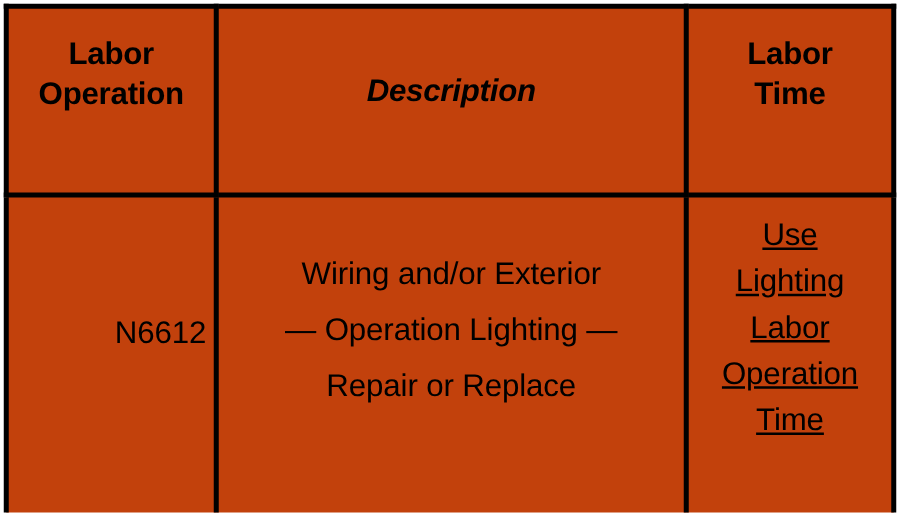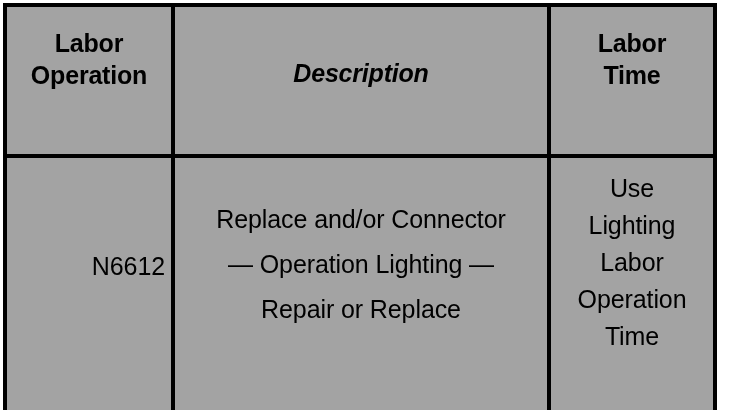--- a/index.html
+++ b/index.html
@@ -34,21 +34,21 @@
     border-collapse: collapse;
     table-layout: fixed;
     background: #ffffff;
   }
 
   .labor-table td {
     border: 4px solid #000000;
     padding: 0;
     vertical-align: middle;
     text-align: center;
-    background: #a3a3a3;
+    background: #c2410c;
   }
 
   
   .col-op    { width: 164px; }
   .col-desc  { width: 372px; }
   .col-time  { width: 162px; }
 
   .row-head td { height: 147px; }
   .row-body td { height: 253px; }
 
@@ -86,20 +86,21 @@
     top: -14px;
   }
   .cell-op .cell-inner { top: -18px; text-align: right; }
   .cell-desc .cell-inner {
     line-height: 1.80;
     top: -20px;
   }
   .cell-time .cell-inner {
     line-height: 1.48;
     top: -22px;
+    text-decoration: underline;
   }
 
   .line { display: block; white-space: nowrap; }
 </style>
 </head>
 <body>
 
 <div id="canvas">
 
   <table class="labor-table">
@@ -129,21 +130,21 @@
 
       <tr class="row-body">
         <td class="col-op body-cell cell-op">
           <div class="cell-inner">
             <span class="line">N6612</span>
           </div>
         </td>
 
         <td class="col-desc body-cell cell-desc">
           <div class="cell-inner">
-            <span class="line">Replace and/or Connector</span>
+            <span class="line">Wiring and/or Exterior</span>
             <span class="line">— Operation Lighting —</span>
             <span class="line">Repair or Replace</span>
           </div>
         </td>
 
         <td class="col-time body-cell cell-time">
           <div class="cell-inner">
             <span class="line">Use</span>
             <span class="line">Lighting</span>
             <span class="line">Labor</span>

